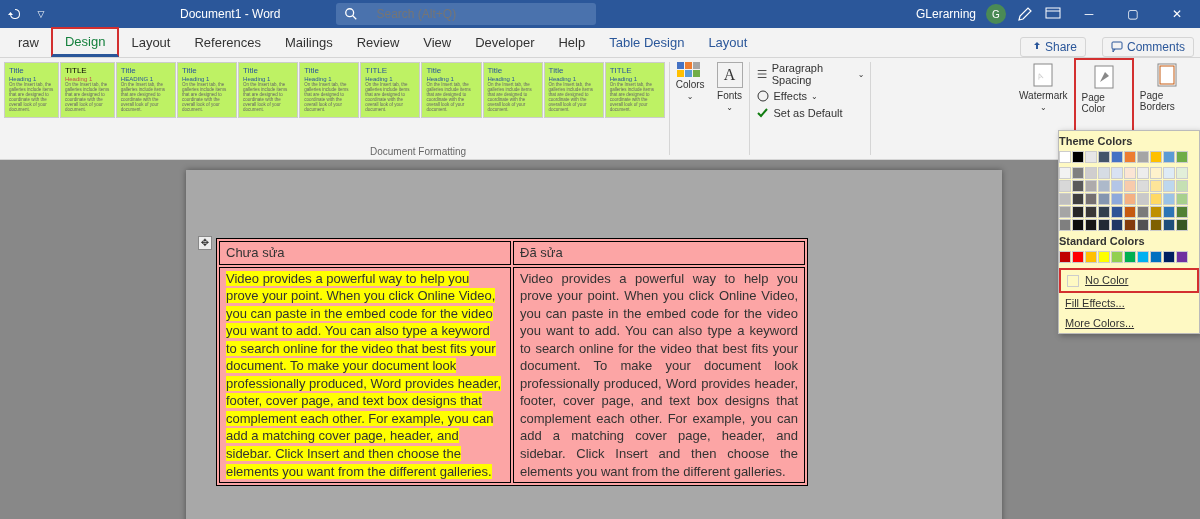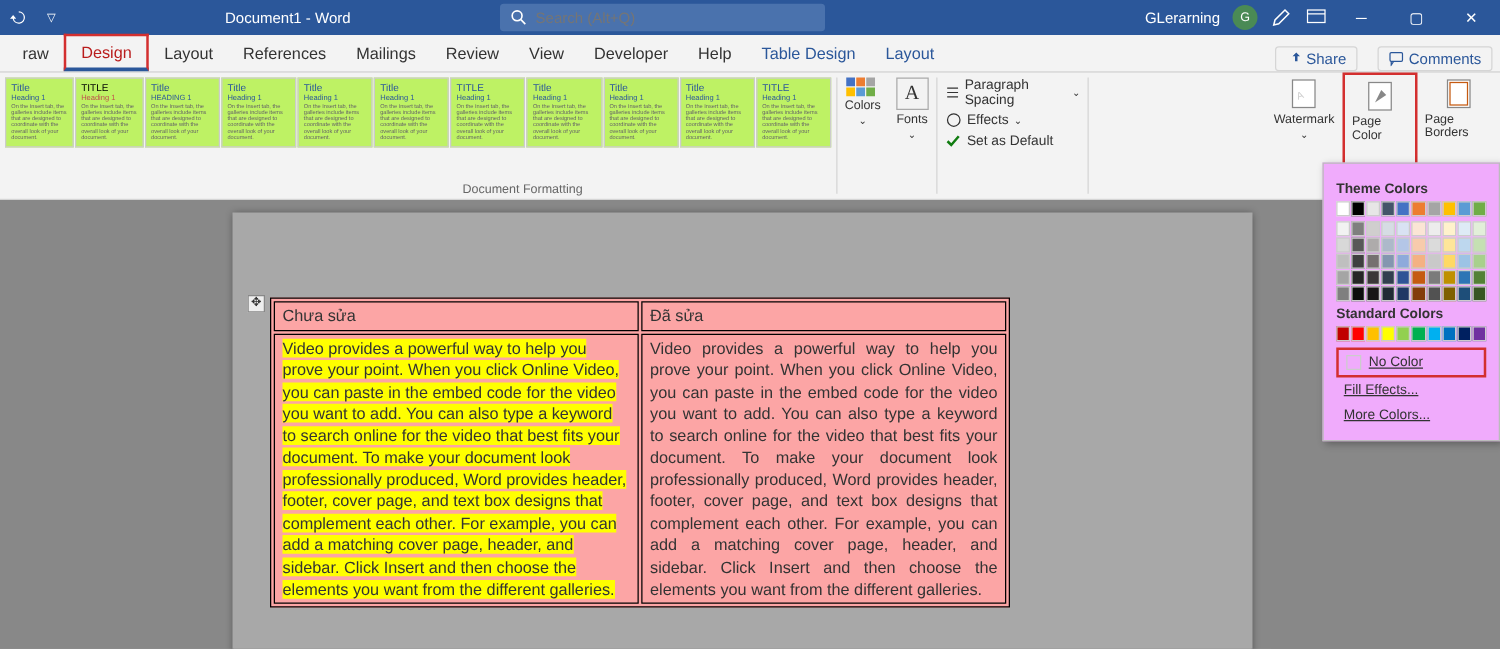--- a/index.html
+++ b/index.html
@@ -1,29 +1,29 @@
 <!DOCTYPE html>
 <html><head>
 <meta charset="utf-8">
 <style>
 *{box-sizing:border-box;margin:0;padding:0;font-family:"Segoe UI",Tahoma,sans-serif}
 body{width:1200px;height:519px;background:#888;overflow:hidden;font-size:11px;color:#333}
 .titlebar{height:28px;background:#2b579a;color:#fff;display:flex;align-items:center;padding:0 6px;font-size:12px}
 .tb-left{display:flex;align-items:center;gap:8px}
 .tb-icon{width:18px;height:18px;display:flex;align-items:center;justify-content:center}
 .doc-title{margin-left:130px}
-.search-wrap{margin-left:120px;display:flex;align-items:center;background:#4a72ad;border-radius:3px;height:22px;width:260px;padding:0 8px;gap:6px}
+.search-wrap{margin-left:56px;display:flex;align-items:center;background:#4a72ad;border-radius:3px;height:22px;width:260px;padding:0 8px;gap:18px}
 .search-wrap input{background:transparent;border:none;color:#fff;font-size:12px;outline:none;flex:1}
 .tb-right{margin-left:auto;display:flex;align-items:center;gap:10px}
 .avatar{width:20px;height:20px;border-radius:50%;background:#4a8a55;color:#fff;font-size:10px;display:flex;align-items:center;justify-content:center}
 .win-btn{width:34px;height:28px;display:flex;align-items:center;justify-content:center;font-size:12px}
 .ribbon-tabs{height:30px;background:#f3f3f3;display:flex;align-items:flex-end;padding:0 6px;border-bottom:1px solid #d5d5d5}
 .rtab{padding:0 12px;height:30px;display:flex;align-items:center;font-size:13px;color:#333;cursor:pointer}
 .rtab.blue{color:#2b579a}
-.rtab.sel{color:#b91c1c;border:2px solid #d32f2f;border-bottom:3px solid #2b579a}
+.rtab.sel{color:#15803d;border:2px solid #d32f2f;border-bottom:3px solid #2b579a}
 .ribbon-right{margin-left:auto;display:flex;gap:16px}
 .share-btn{display:flex;align-items:center;gap:4px;padding:2px 8px;font-size:12px;border:1px solid #d5d5d5;border-radius:3px;color:#2b579a}
 .ribbon{height:102px;background:#f3f3f3;display:flex;border-bottom:1px solid #d5d5d5;position:relative}
 .styles-panel{display:flex;gap:1px;padding:4px;overflow:hidden}
 .style-thumb{width:62px;height:56px;background:#bef264;border:1px solid #ccc;padding:3px 4px;font-size:6px;overflow:hidden}
 .style-thumb.wide{width:68px}
 .style-title{font-size:8px;margin-bottom:1px}
 .style-h{font-size:6px;color:#2b579a;margin-bottom:1px}
 .style-body{font-size:4.5px;color:#666;line-height:1.1}
 .panel-label{position:absolute;bottom:2px;left:370px;font-size:10px;color:#666}
@@ -37,21 +37,21 @@
 .big-btn{display:flex;flex-direction:column;align-items:center;padding:4px 6px;font-size:10px;gap:2px}
 .big-btn .ic{width:26px;height:26px;display:flex;align-items:center;justify-content:center}
 .red-box{border:2px solid #d32f2f}
 .pg-area{position:absolute;top:160px;left:0;right:0;bottom:0;background:#888;overflow:hidden}
 .page{position:absolute;left:186px;top:10px;width:816px;height:500px;background:#a8a8a8;box-shadow:0 0 6px rgba(0,0,0,.4)}
 .tbl{position:absolute;left:30px;top:68px;border:1px solid #000;background:#fca5a5}
 .tbl td{border:1px solid #000;vertical-align:top;padding:2px 6px;font-size:13px;line-height:1.35}
 .tbl .hdr td{font-weight:400}
 .hl{background:#ffff00}
 .anchor{position:absolute;left:12px;top:66px;width:14px;height:14px;border:1px solid #888;font-size:10px;text-align:center;line-height:12px;background:#eee}
-.color-menu{position:absolute;right:0;top:130px;width:142px;background:#f0abfc;border:1px solid #bbb;box-shadow:2px 2px 6px rgba(0,0,0,.3);padding:10px;font-size:11px;z-index:50}
+.color-menu{position:absolute;right:0;top:130px;width:142px;background:#fef9c3;border:1px solid #bbb;box-shadow:2px 2px 6px rgba(0,0,0,.3);padding:0;font-size:11px;z-index:50}
 .cm-h{font-weight:600;margin:4px 0}
 .cm-row{display:flex;gap:1px;margin-bottom:1px}
 .cm-row span{width:12px;height:12px;border:1px solid #ccc}
 .cm-item{padding:4px 6px;cursor:pointer}
 svg{display:block}
 </style>
 </head>
 <body>
 
 <div class="titlebar">

